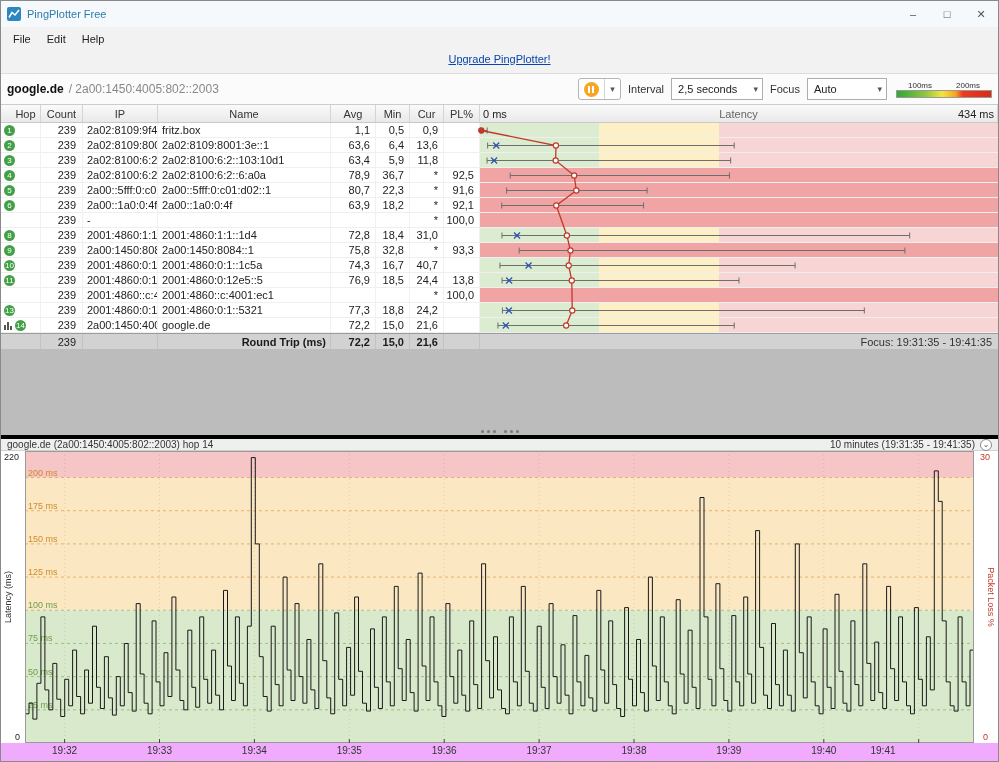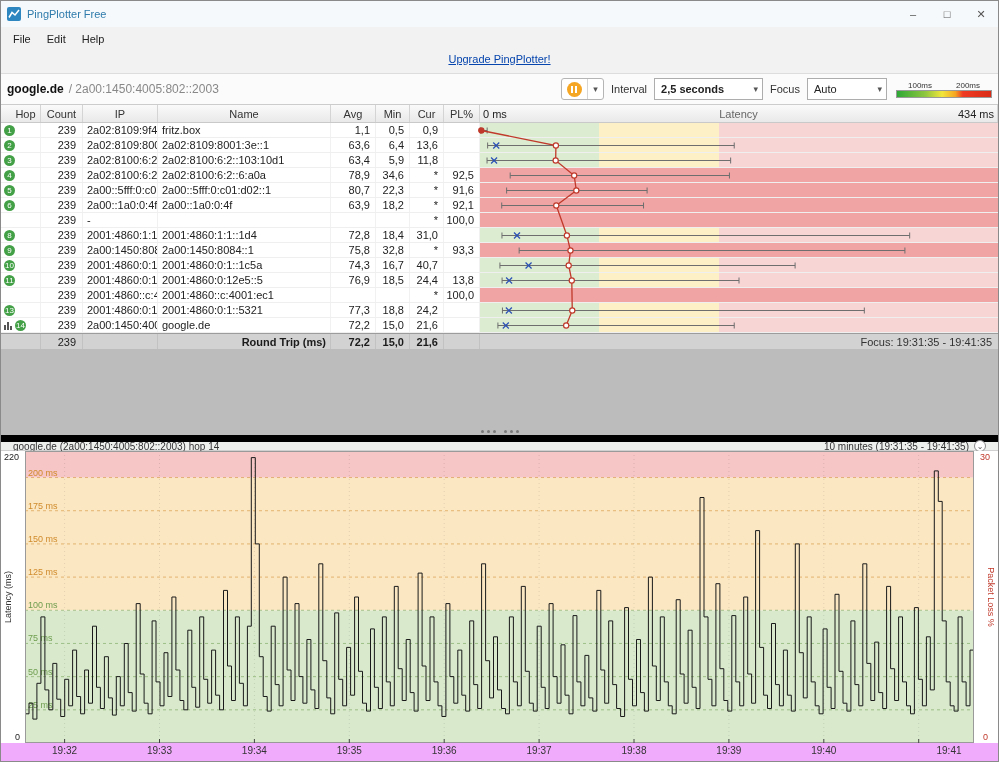--- a/index.html
+++ b/index.html
@@ -32,21 +32,21 @@
   .addr { font-size:12px; color:#888; margin-left:5px; }
   .controls { margin-left:auto; display:flex; align-items:center; gap:7px; }
   .pause-wrap { display:flex; border:1px solid #b5b5b5; border-radius:3px; background:#fff; height:22px; }
   .pause-btn { width:26px; display:flex; align-items:center; justify-content:center; border-right:1px solid #d5d5d5; cursor:pointer; }
   .pause-circle { width:15px; height:15px; border-radius:50%; background:#f5a623; display:flex; align-items:center; justify-content:center; gap:2px; }
   .pbar { width:2px; height:7px; background:#fff; display:block; }
   .pause-dd { width:15px; display:flex; align-items:center; justify-content:center; color:#555; font-size:9px; cursor:pointer; }
   .lbl { color:#333; }
   .select { height:22px; background:#fff; border:1px solid #adadad; display:flex; align-items:center;
             padding:0 4px 0 6px; justify-content:space-between; cursor:pointer; }
-  .select.interval { width:109px;font-weight:bold; }
+  .select.interval { width:92px; }
   .select.focus { width:80px; }
   .dd-arrow { color:#555; font-size:9px; margin-left:6px; }
   .legend { width:96px; margin-left:2px; }
   .legend-labels { display:flex; justify-content:space-around; font-size:8px; color:#333; line-height:9px; }
   .legend-bar { height:8px; border:1px solid #999;
     background: linear-gradient(to right, #2ea836 0%, #8fc63f 30%, #f2e63b 48%, #f5a623 62%, #ef3b24 70%, #d92b16 100%); }
 
   
   .thead { height:18px; display:flex; background:linear-gradient(#fafafa,#e9e9e9); border-bottom:1px solid #c9c9c9; flex:0 0 auto; }
   .thead .c { display:flex; align-items:center; justify-content:center; border-right:1px solid #d4d4d4; color:#333; }
@@ -80,22 +80,22 @@
   .sumlat { justify-content:flex-end !important; }
   .focus-text { padding-right:6px; color:#333; }
 
   
   .gap { flex:1 1 auto; background:#bcbcbc; position:relative; }
   .splitter-dots { position:absolute; bottom:2px; left:50%; transform:translateX(-50%); display:flex; gap:8px; cursor:row-resize; }
   .dotgrp { display:flex; gap:3px; }
   .dotgrp i { width:3px; height:3px; border-radius:50%; background:#7a7a7a; display:block; }
 
   
-  .tl-header { height:16px; background:#eef0ee; border-top:7px solid #000000; border-bottom:1px solid #d0d0d0;
-               display:flex; align-items:center; padding:0 12px; flex:0 0 auto; font-size:10px; color:#333; }
+  .tl-header { height:16px; background:#eef0ee; border-top:4px solid #000000; border-bottom:1px solid #d0d0d0;
+               display:flex; align-items:center; padding:0 6px; flex:0 0 auto; font-size:10px; color:#333; }
   .tl-range { margin-left:auto; display:flex; align-items:center; gap:5px; }
   .collapse-btn { width:12px; height:12px; border:1px solid #8a8a8a; border-radius:50%; display:flex;
                   align-items:center; justify-content:center; font-size:8px; color:#555; background:#fff; cursor:pointer; }
 
   .chart { position:relative; height:292px; background:#fff; flex:0 0 auto; }
   .plot-area { position:absolute; left:24px; right:24px; top:0; bottom:0; }
   .axis-num { position:absolute; font-size:9px; color:#222; }
   .axis-num.tl { left:3px; top:1px; } .axis-num.bl { left:14px; bottom:1px; }
   .axis-num.tr { right:8px; top:1px; color:#c0392b; } .axis-num.br { right:10px; bottom:1px; color:#c0392b; }
   .yrot { position:absolute; font-size:9px; color:#333; writing-mode:vertical-rl; }
@@ -224,21 +224,21 @@
         <div class="c lat"></div>
       </div>
       <div class="trow">
         <div class="c hop">
           <span class="badge">4</span>
         </div>
         <div class="c count">239</div>
         <div class="c ip">2a02:8100:6:2::6</div>
         <div class="c name">2a02:8100:6:2::6:a0a</div>
         <div class="c avg">78,9</div>
-        <div class="c min">34,6</div>
+        <div class="c min">36,7</div>
         <div class="c cur">*</div>
         <div class="c pl">92,5</div>
         <div class="c lat lossy"></div>
       </div>
       <div class="trow">
         <div class="c hop">
           <span class="badge">5</span>
         </div>
         <div class="c count">239</div>
         <div class="c ip">2a00::5fff:0:c01:</div>
@@ -529,16 +529,16 @@
   <div class="xaxis" id="xaxis">
       <span class="xlab" style="left: 63.5733px;">19:32</span>
       <span class="xlab" style="left: 158.473px;">19:33</span>
       <span class="xlab" style="left: 253.373px;">19:34</span>
       <span class="xlab" style="left: 348.273px;">19:35</span>
       <span class="xlab" style="left: 443.173px;">19:36</span>
       <span class="xlab" style="left: 538.073px;">19:37</span>
       <span class="xlab" style="left: 632.973px;">19:38</span>
       <span class="xlab" style="left: 727.873px;">19:39</span>
       <span class="xlab" style="left: 822.773px;">19:40</span>
-      <span class="xlab" style="left: 948px;">19:41</span>
+      <span class="xlab" style="left: 882px;">19:41</span>
     </div>
 
 </div>
 
 </body></html>

